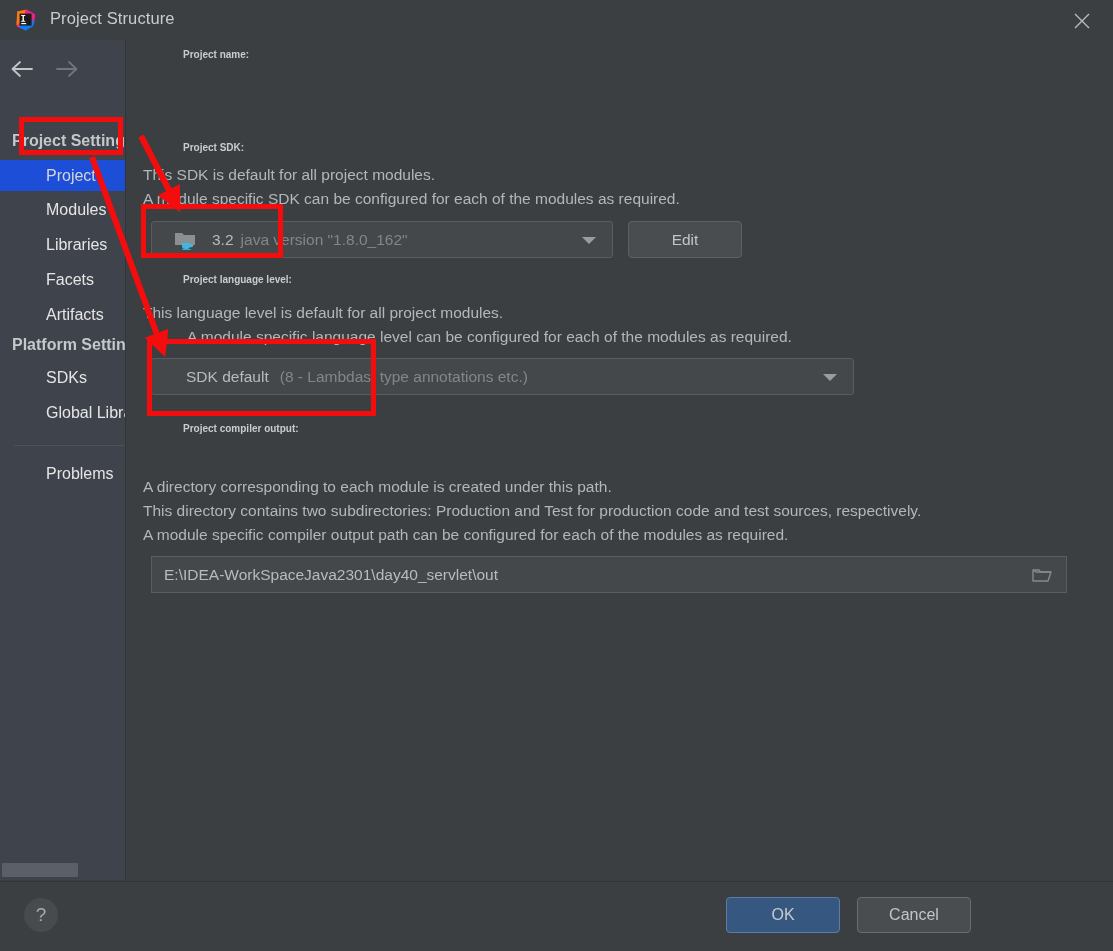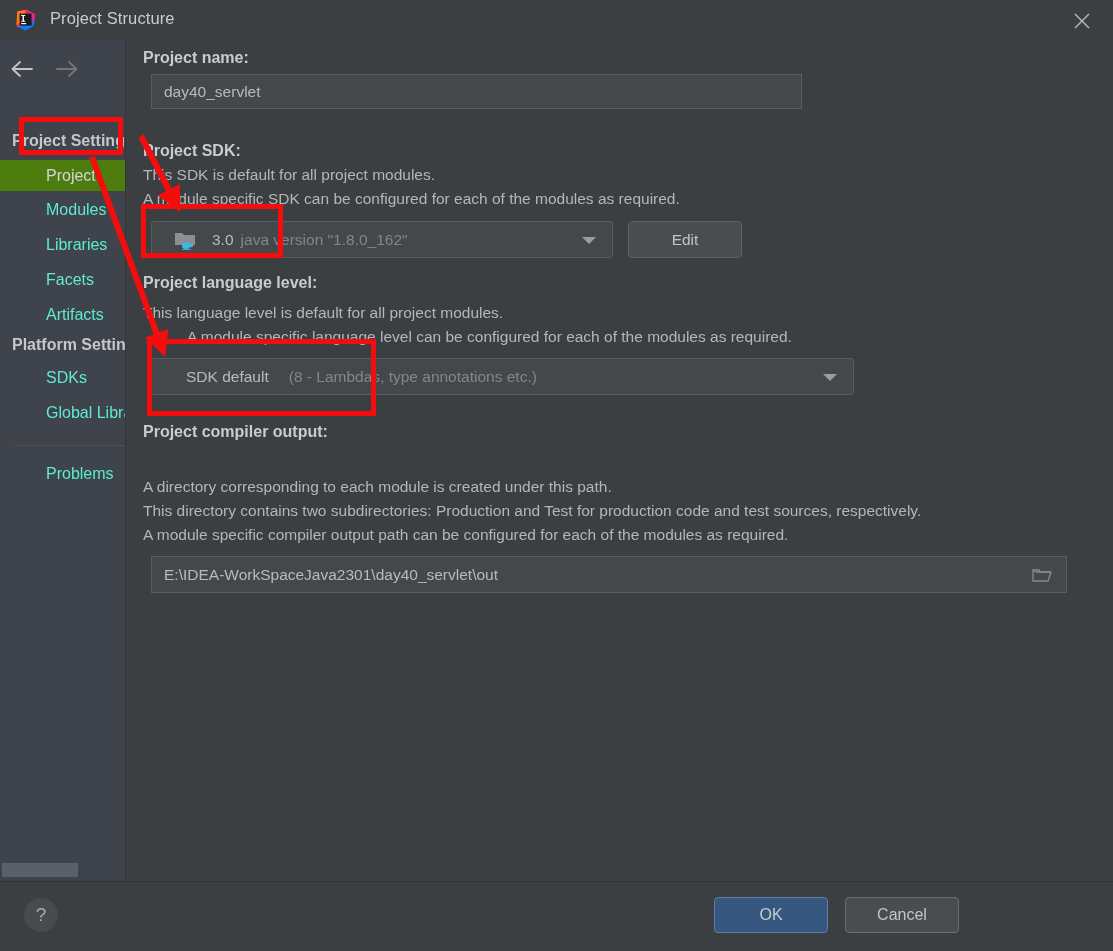--- a/index.html
+++ b/index.html
@@ -79,28 +79,28 @@
     font-weight: bold;
     white-space: nowrap;
   }
   .sb-item {
     position: absolute;
     left: 0;
     width: 125px;
     height: 31px;
     line-height: 31px;
     font-size: 16px;
-    color: #5eead4;
+    color: #e5e5e5;
     white-space: nowrap;
     cursor: pointer;
     box-sizing: border-box;
     padding-left: 46px;
   }
   .sb-item.selected {
-    background: #4d7c0f;
+    background: #1d4ed8;
     color: #d3d6d8;
   }
   .sb-divider {
     position: absolute;
     left: 14px; top: 405px;
     width: 111px; height: 1px;
     background: #4e5257;
   }
   .sb-scroll-track {
     position: absolute;
@@ -125,24 +125,25 @@
 
   
   .main {
     position: absolute;
     left: 126px; top: 40px;
     width: 987px; height: 840px;
     background: #3c3f41;
   }
   .lbl-bold {
     position: absolute;
-    font-size: 16px;
+    font-size: 10px;
     font-weight: bold;
     color: #c9ccce;
     white-space: nowrap;
+    margin-left: 40px;
   }
   .lbl {
     position: absolute;
     font-size: 15.5px;
     color: #b4b7b9;
     white-space: nowrap;
   }
 
   .textfield {
     position: absolute;
@@ -236,20 +237,21 @@
     position: absolute;
     top: 897px;
     height: 36px;
     border-radius: 4px;
     box-sizing: border-box;
     font-size: 16px;
     display: flex;
     align-items: center;
     justify-content: center;
     cursor: pointer;
+    margin-left: 12px;
   }
   .fbtn.ok {
     left: 714px; width: 114px;
     background: #365880;
     border: 1px solid #5b7da8;
     color: #c8cbcd;
   }
   .fbtn.cancel {
     left: 845px; width: 114px;
     background: #4a4d4f;
@@ -334,49 +336,48 @@
     <div class="sb-item" style="top:418px">Problems</div>
 
     <div class="sb-scroll-track"></div>
     <div class="sb-scroll-thumb"></div>
   </div>
   <div class="sidebar-edge"></div>
 
   <div class="main">
 
     <div class="lbl-bold" style="left:17px; top:9px;">Project name:</div>
-    <div class="textfield" style="left:25px; top:34px; width:651px; height:35px;" placeholder="Project name">day40_servlet</div>
 
     <div class="lbl-bold" style="left:17px; top:102px;">Project SDK:</div>
     <div class="lbl" style="left:17px; top:126px;">This SDK is default for all project modules.</div>
     <div class="lbl" style="left:17px; top:150px;">A module specific SDK can be configured for each of the modules as required.</div>
 
     <div class="combo" style="left:25px; top:181px; width:462px; height:37px;">
       <span class="sdk-folder-icon">
         <svg width="22" height="20" viewBox="0 0 22 20">
           <path d="M1 3 h7 l2 2 h11 v10 h-20 z" fill="#8b8f92"></path>
           <path d="M8 13 h8 v3 a3 3 0 0 1 -3 3 h-2 a3 3 0 0 1 -3 -3 z" fill="#40b6e0"></path>
           <path d="M16 14 h1.6 a1.6 1.6 0 0 1 0 3.2 h-1.6 z" fill="#40b6e0"></path>
           <rect x="8" y="19.2" width="9" height="1.0" fill="#40b6e0"></rect>
         </svg>
       </span>
-      <span style="margin-left:48px" class="strong">3.0</span>
+      <span style="margin-left:48px" class="strong">3.2</span>
       <span style="margin-left:7px" class="dim">java version "1.8.0_162"</span>
       <span class="arrow"></span>
     </div>
 
     <div class="btn" style="left:502px; top:181px; width:114px; height:37px;">Edit</div>
 
     <div class="lbl-bold" style="left:17px; top:234px;text-align:right;">Project language level:</div>
     <div class="lbl" style="left:17px; top:264px;">This language level is default for all project modules.</div>
     <div class="lbl" style="left:17px; top:288px;margin-left:44px;">A module specific language level can be configured for each of the modules as required.</div>
 
     <div class="combo" style="left:25px; top:318px; width:703px; height:37px;">
       <span class="strong" style="margin-left:22px">SDK default</span>
-      <span class="dim" style="margin-left:20px">(8 - Lambdas, type annotations etc.)</span>
+      <span class="dim" style="margin-left:11px">(8 - Lambdas, type annotations etc.)</span>
       <span class="arrow"></span>
     </div>
 
     <div class="lbl-bold" style="left:17px; top:383px;text-align:right;">Project compiler output:</div>
     <div class="lbl" style="left:17px; top:438px;">A directory corresponding to each module is created under this path.</div>
     <div class="lbl" style="left:17px; top:462px;">This directory contains two subdirectories: Production and Test for production code and test sources, respectively.</div>
     <div class="lbl" style="left:17px; top:486px;">A module specific compiler output path can be configured for each of the modules as required.</div>
 
     <div class="textfield" style="left:25px; top:516px; width:916px; height:37px;" placeholder="Compiler output path">E:\IDEA-WorkSpaceJava2301\day40_servlet\out
       <span class="browse-icon">

